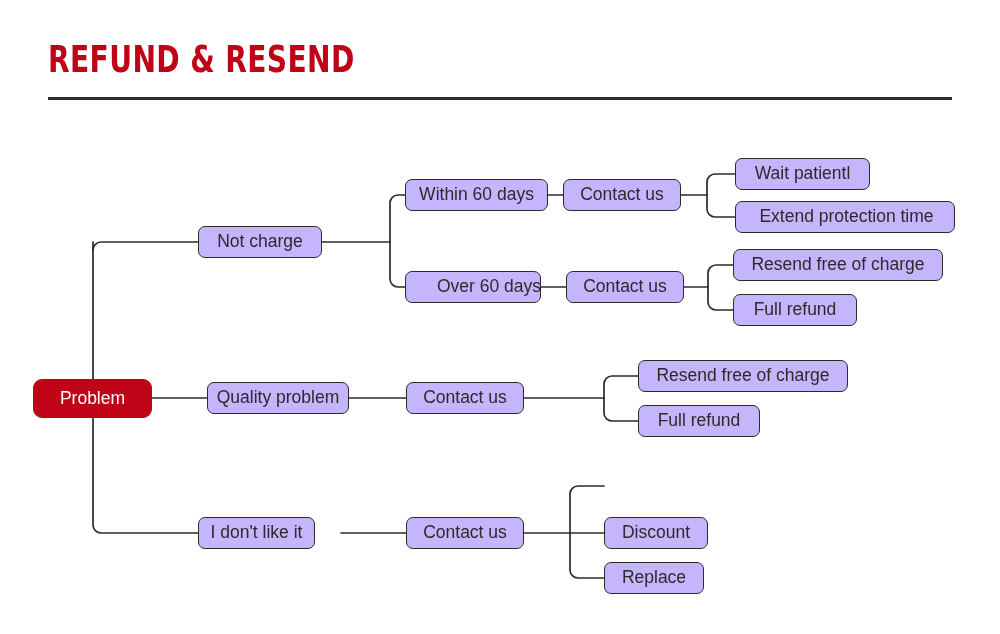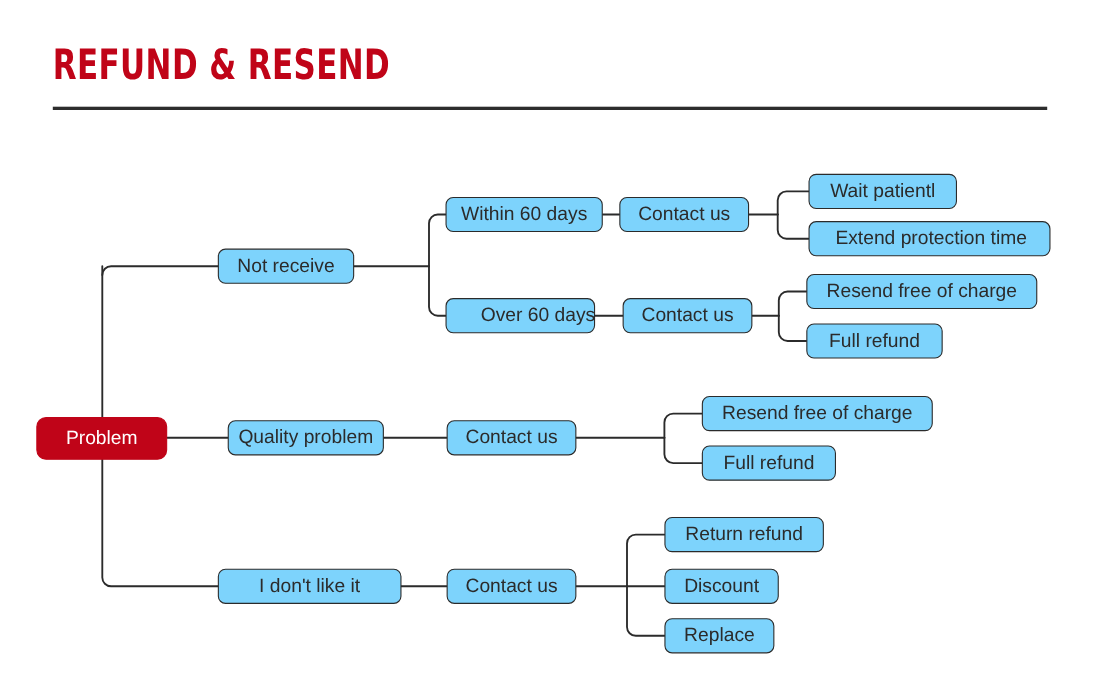--- a/index.html
+++ b/index.html
@@ -62,21 +62,21 @@
 
   
   .node {
     position: absolute;
     box-sizing: border-box;
     display: flex;
     align-items: center;
     justify-content: center;
     border: 1.7px solid #2B2B2B;
     border-radius: 7px;
-    background: #7dd3fc;
+    background: #c4b5fd;
     color: #2B2B2B;
     font-size: 17.5px;
     line-height: 1;
     white-space: nowrap;
     padding: 0 9px;
   }
   .node.root {
     background: #C00418;
     border-color: #C00418;
     color: #ffffff;
@@ -126,25 +126,25 @@
       <path d="M341 513 L406 513"></path>
 
       <path d="M524 513 L570 513"></path>
       <path d="M604 466 L578 466 A8 8 0 0 0 570 474 L570 513"></path>
       <path d="M570 513 L604 513"></path>
       <path d="M570 513 L570 550 A8 8 0 0 0 578 558 L604 558"></path>
     </svg>
 
     <div class="node root" style="left:33px; top:359px; width:119px; height:39px;">Problem</div>
 
-    <div class="node" style="left:198px; top:206px; width:124px; height:32px;">Not receive</div>
+    <div class="node" style="left:198px; top:206px; width:124px; height:32px;">Not charge</div>
 
     <div class="node" style="left:207px; top:362px; width:142px; height:32px;">Quality problem</div>
 
-    <div class="node" style="left:198px; top:497px; width:167px; height:32px;">I don't like it</div>
+    <div class="node" style="left:198px; top:497px; width:117px; height:32px;">I don't like it</div>
 
     <div class="node" style="left:405px; top:159px; width:143px; height:32px;">Within 60 days</div>
 
     <div class="node" style="left:405px; top:251px; width:136px; height:32px;padding-left:41px;">Over 60 days</div>
 
     <div class="node" style="left:563px; top:159px; width:118px; height:32px;">Contact us</div>
 
     <div class="node" style="left:566px; top:251px; width:118px; height:32px;">Contact us</div>
 
     <div class="node" style="left:735px; top:138px; width:135px; height:32px;">Wait patientl</div>
@@ -156,20 +156,19 @@
     <div class="node" style="left:733px; top:274px; width:124px; height:32px;">Full refund</div>
 
     <div class="node" style="left:406px; top:362px; width:118px; height:32px;">Contact us</div>
 
     <div class="node" style="left:638px; top:340px; width:210px; height:32px;">Resend free of charge</div>
 
     <div class="node" style="left:638px; top:385px; width:122px; height:32px;">Full refund</div>
 
     <div class="node" style="left:406px; top:497px; width:118px; height:32px;">Contact us</div>
 
-    <div class="node" style="left:604px; top:450px; width:145px; height:32px;">Return refund</div>
 
     <div class="node" style="left:604px; top:497px; width:104px; height:32px;text-align:center;">Discount</div>
 
     <div class="node" style="left:604px; top:542px; width:100px; height:32px;">Replace</div>
 
   </div>
 </div>
 
 </body></html>

